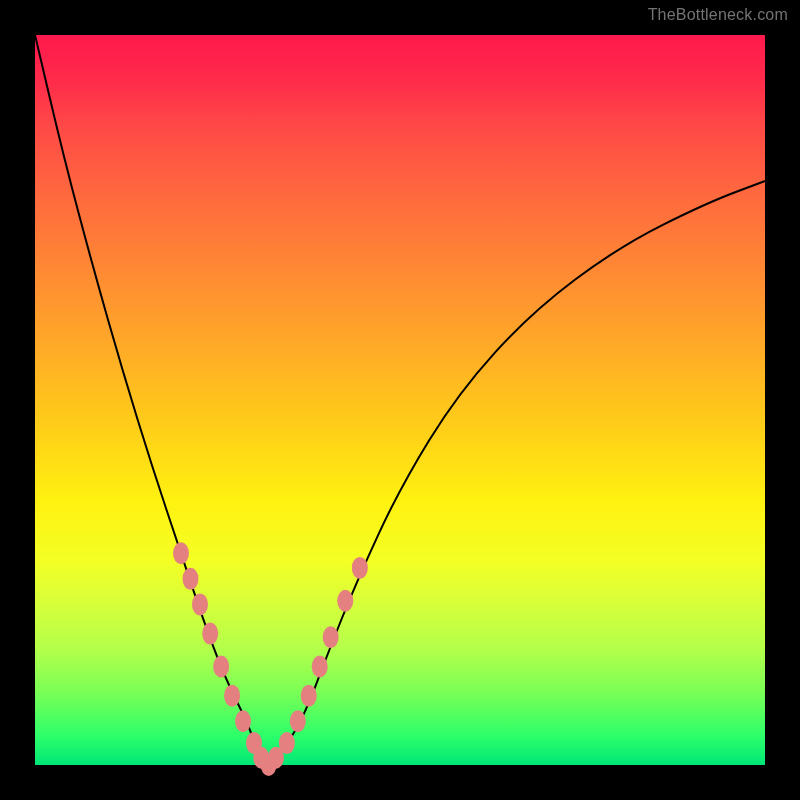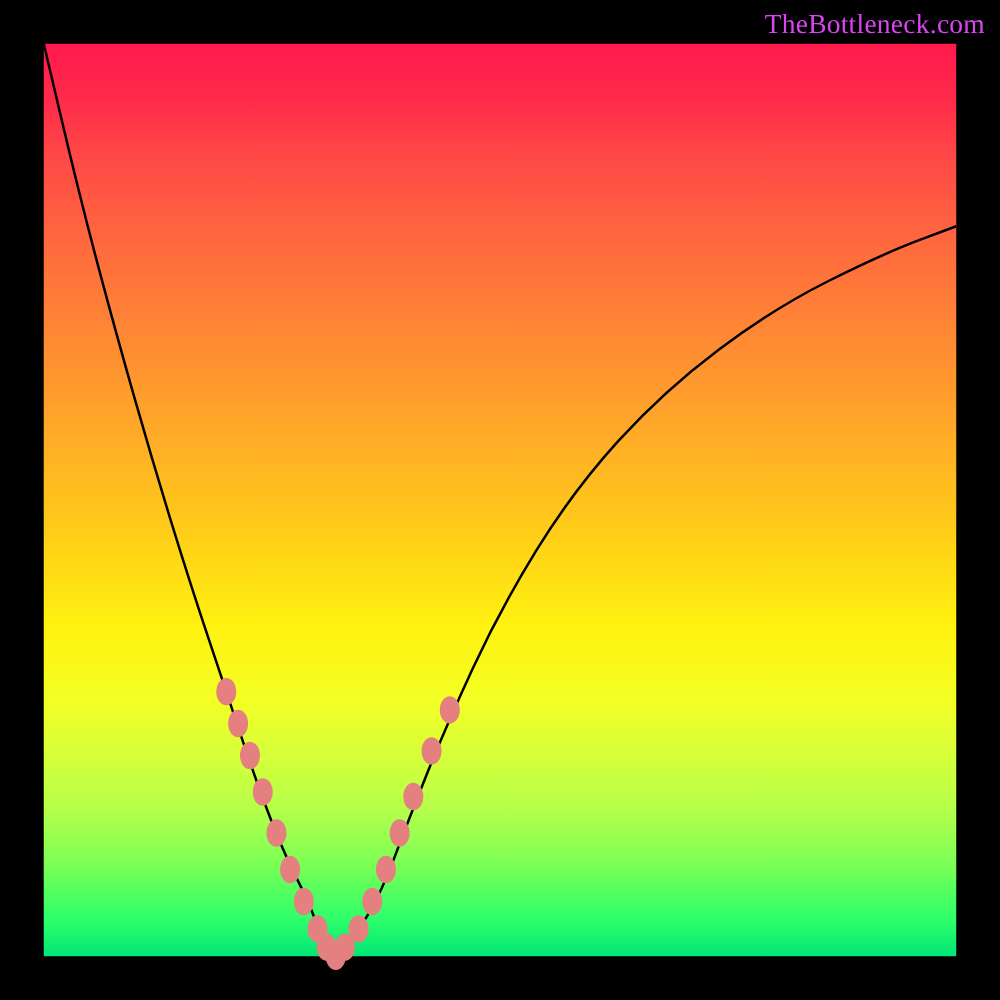--- a/index.html
+++ b/index.html
@@ -39,26 +39,25 @@
       #b4ff4a 84%,
       #7aff55 90%,
       #2dff6a 96%,
       #00e676 100%
     );
   }
   .watermark {
     position: absolute;
     top: 6px;
     right: 12px;
-    color: #d946ef;
-    font-size: 22px;
+    color: #737373;
+    font-size: 16px;
     font-weight: 500;
     letter-spacing: 0.2px;
     user-select: none;
-    font-family: Liberation Serif, serif;
   }
   svg.curve {
     position: absolute;
     left: 0;
     top: 0;
     width: 730px;
     height: 730px;
     overflow: visible;
   }
   .curve-path {

